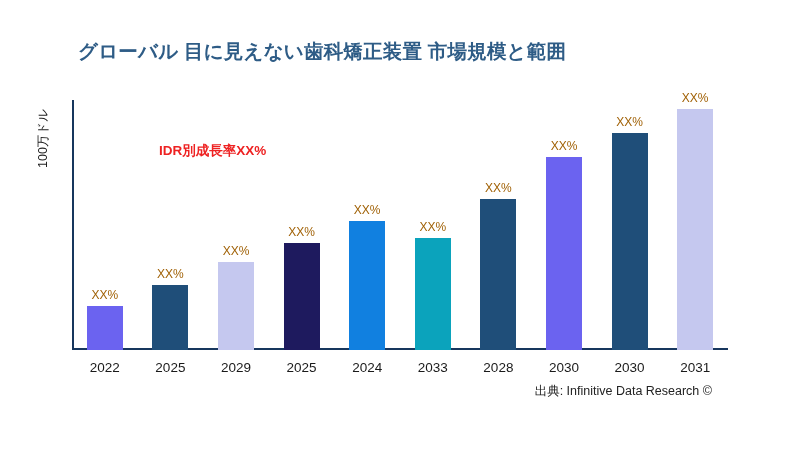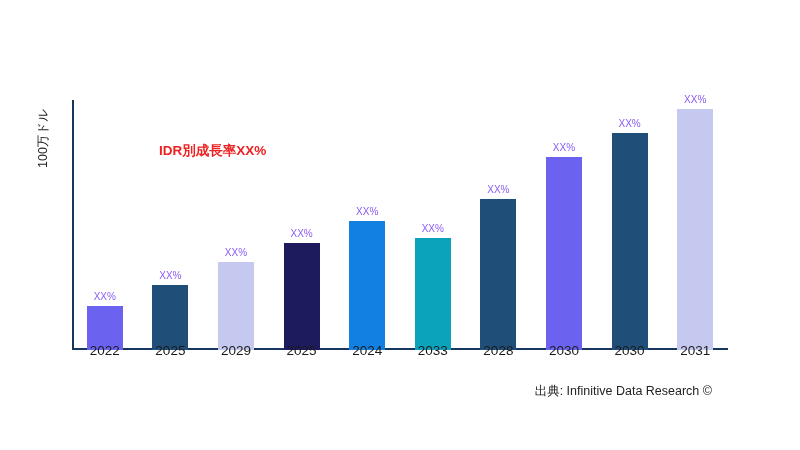--- a/index.html
+++ b/index.html
@@ -80,28 +80,28 @@
     position: absolute;
     bottom: 0;
     left: 50%;
     transform: translateX(-50%);
     width: 36px;
   }
   .bar-label {
     position: absolute;
     left: 50%;
     transform: translateX(-50%);
-    font-size: 10px;
-    color: #8b5cf6;
+    font-size: 12px;
+    color: #a16207;
     white-space: nowrap;
   }
   
   .tick {
     position: absolute;
-    top: 243px;
+    top: 260px;
     width: 65.6px;
     text-align: center;
     font-size: 13.5px;
     color: #1a1a1a;
   }
   
   #cagr-note {
     position: absolute;
     left: 150px;
     top: 142px;
@@ -120,20 +120,21 @@
     text-align: right;
     font-size: 12.5px;
     color: #222222;
   }
 </style>
 </head>
 <body>
 
 <div id="chart-root">
 
+  <div id="chart-title">グローバル 目に見えない歯科矯正装置 市場規模と範囲</div>
 
   <div id="ylabel">100万ドル</div>
 
   <div id="plot">
     <div id="y-spine"></div>
     <div id="x-spine"></div>
 
     <div class="bar-slot" style="left:0px">
       <div class="bar-label" style="bottom: 48.3396px;">XX%</div>
       <div class="bar" style="height: 44.3396px; background: rgb(107, 99, 240);"></div>

